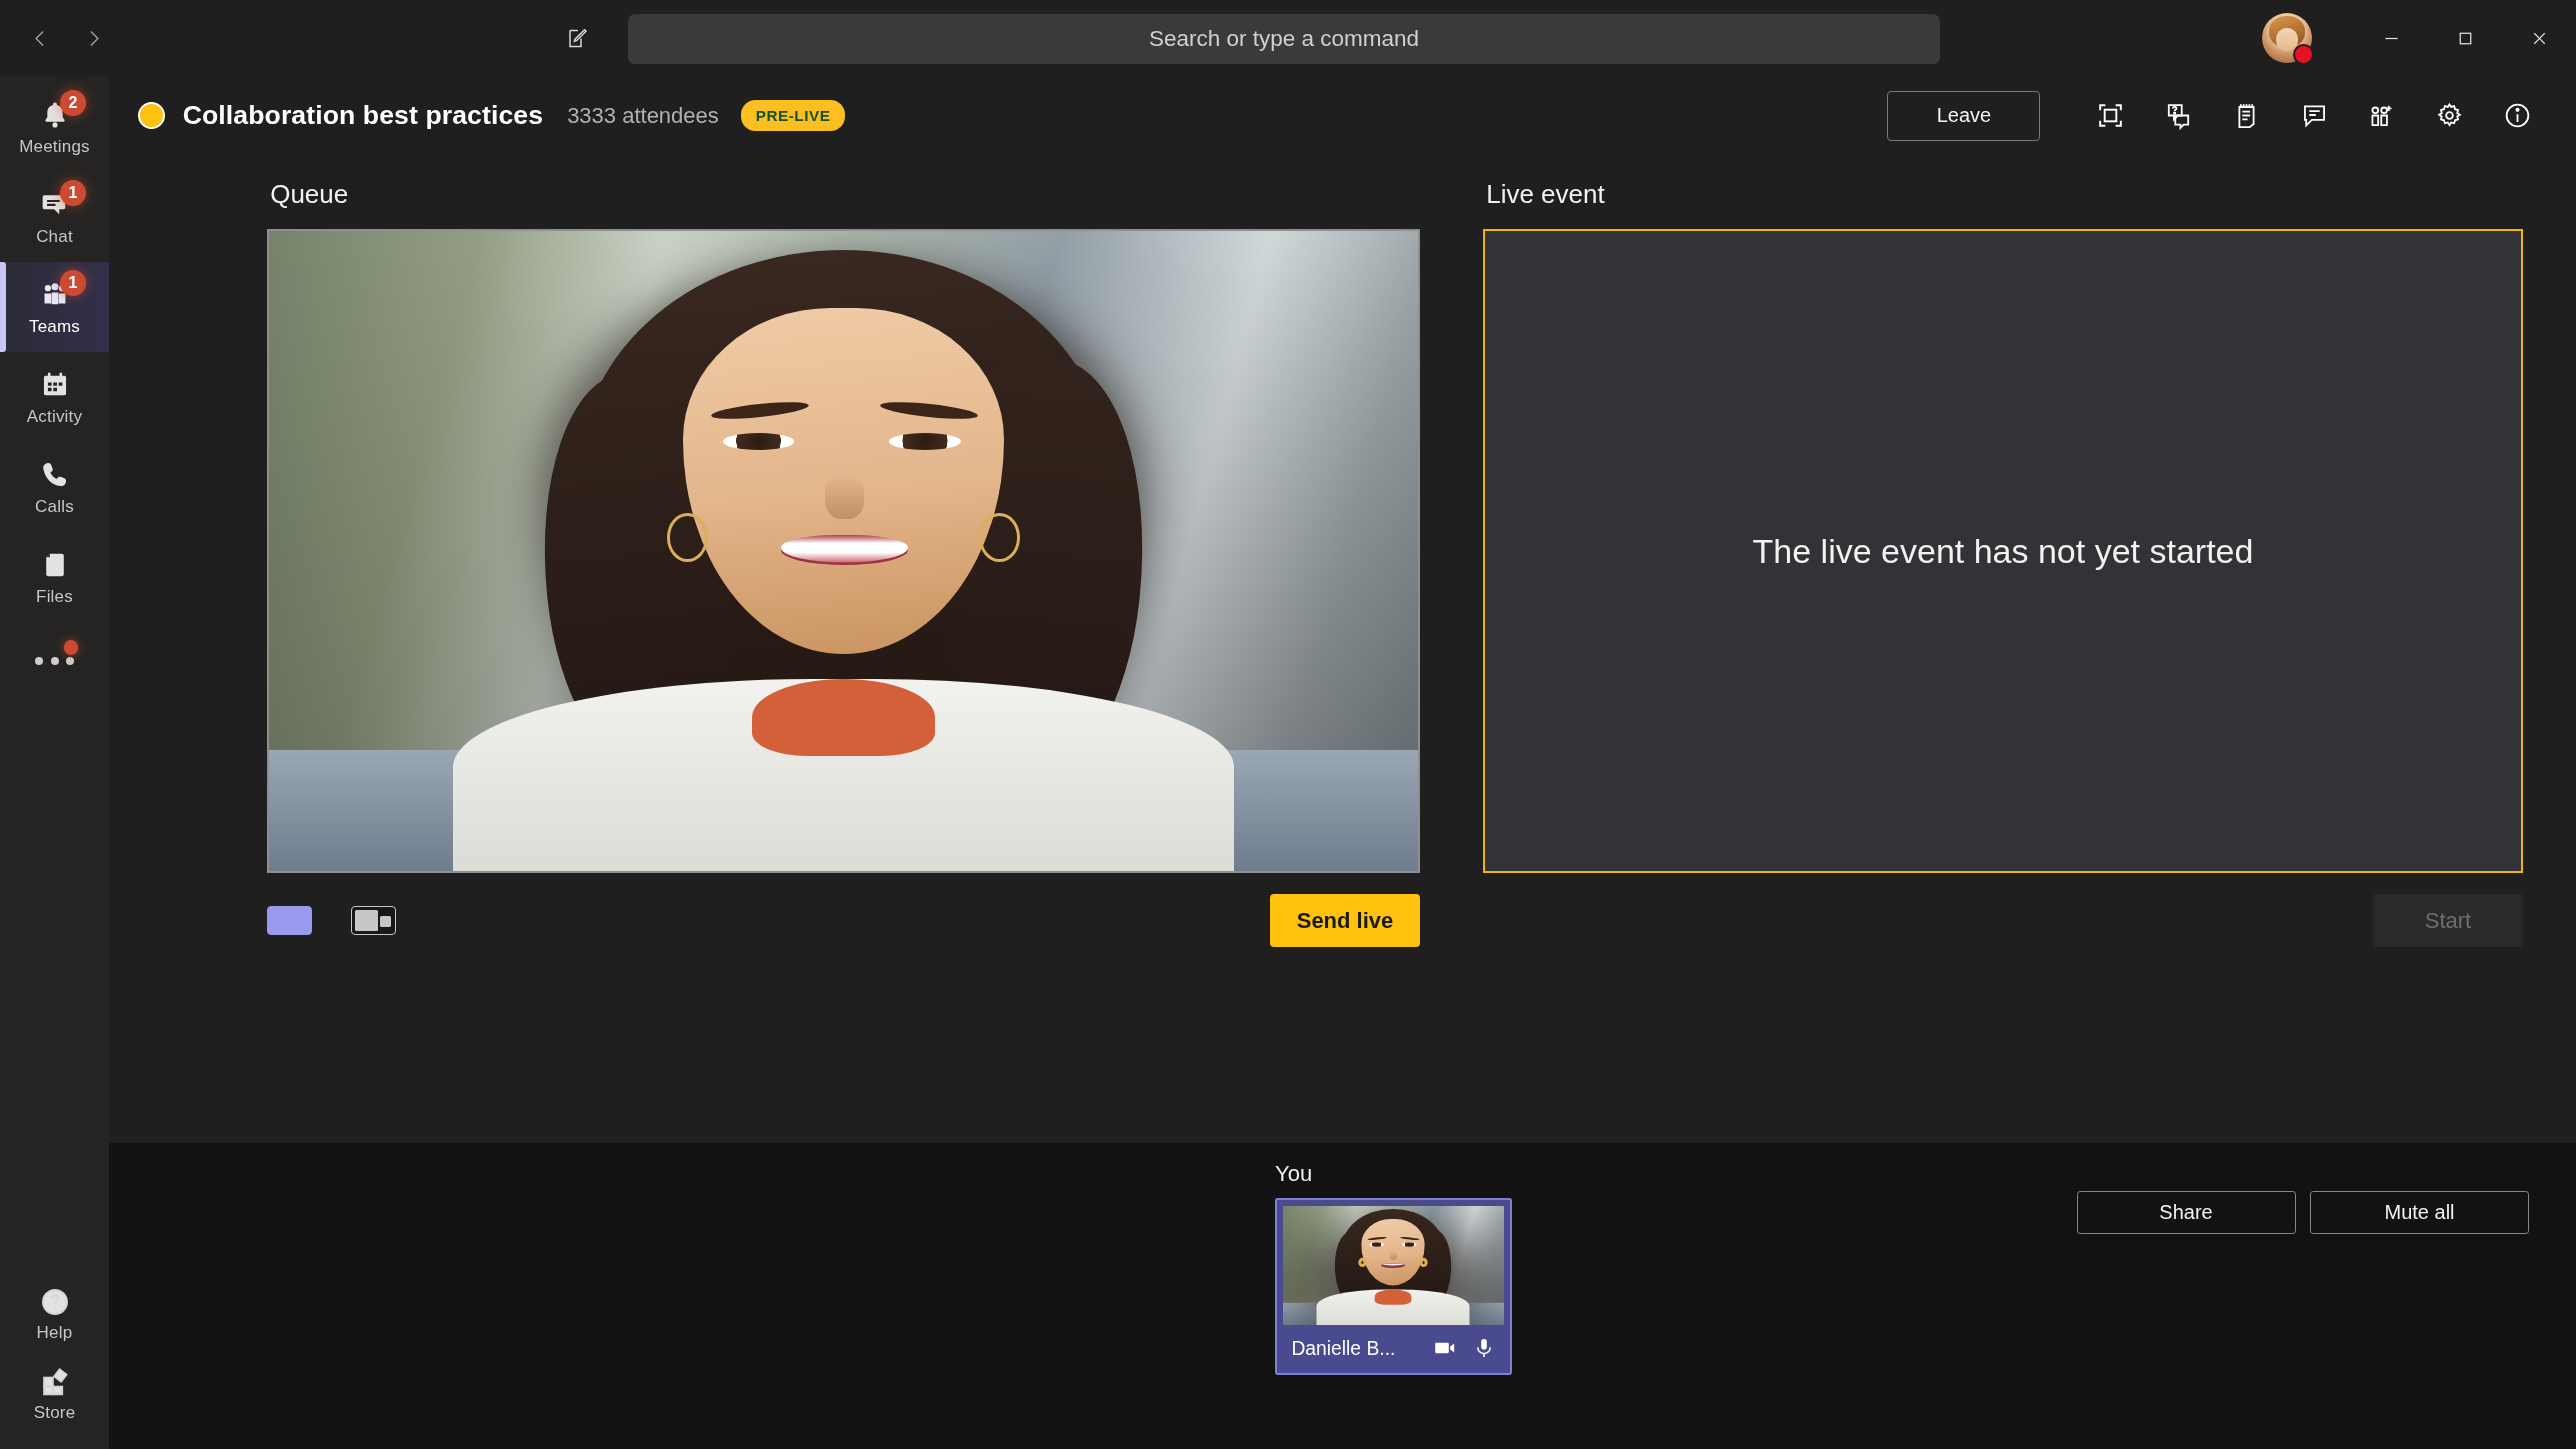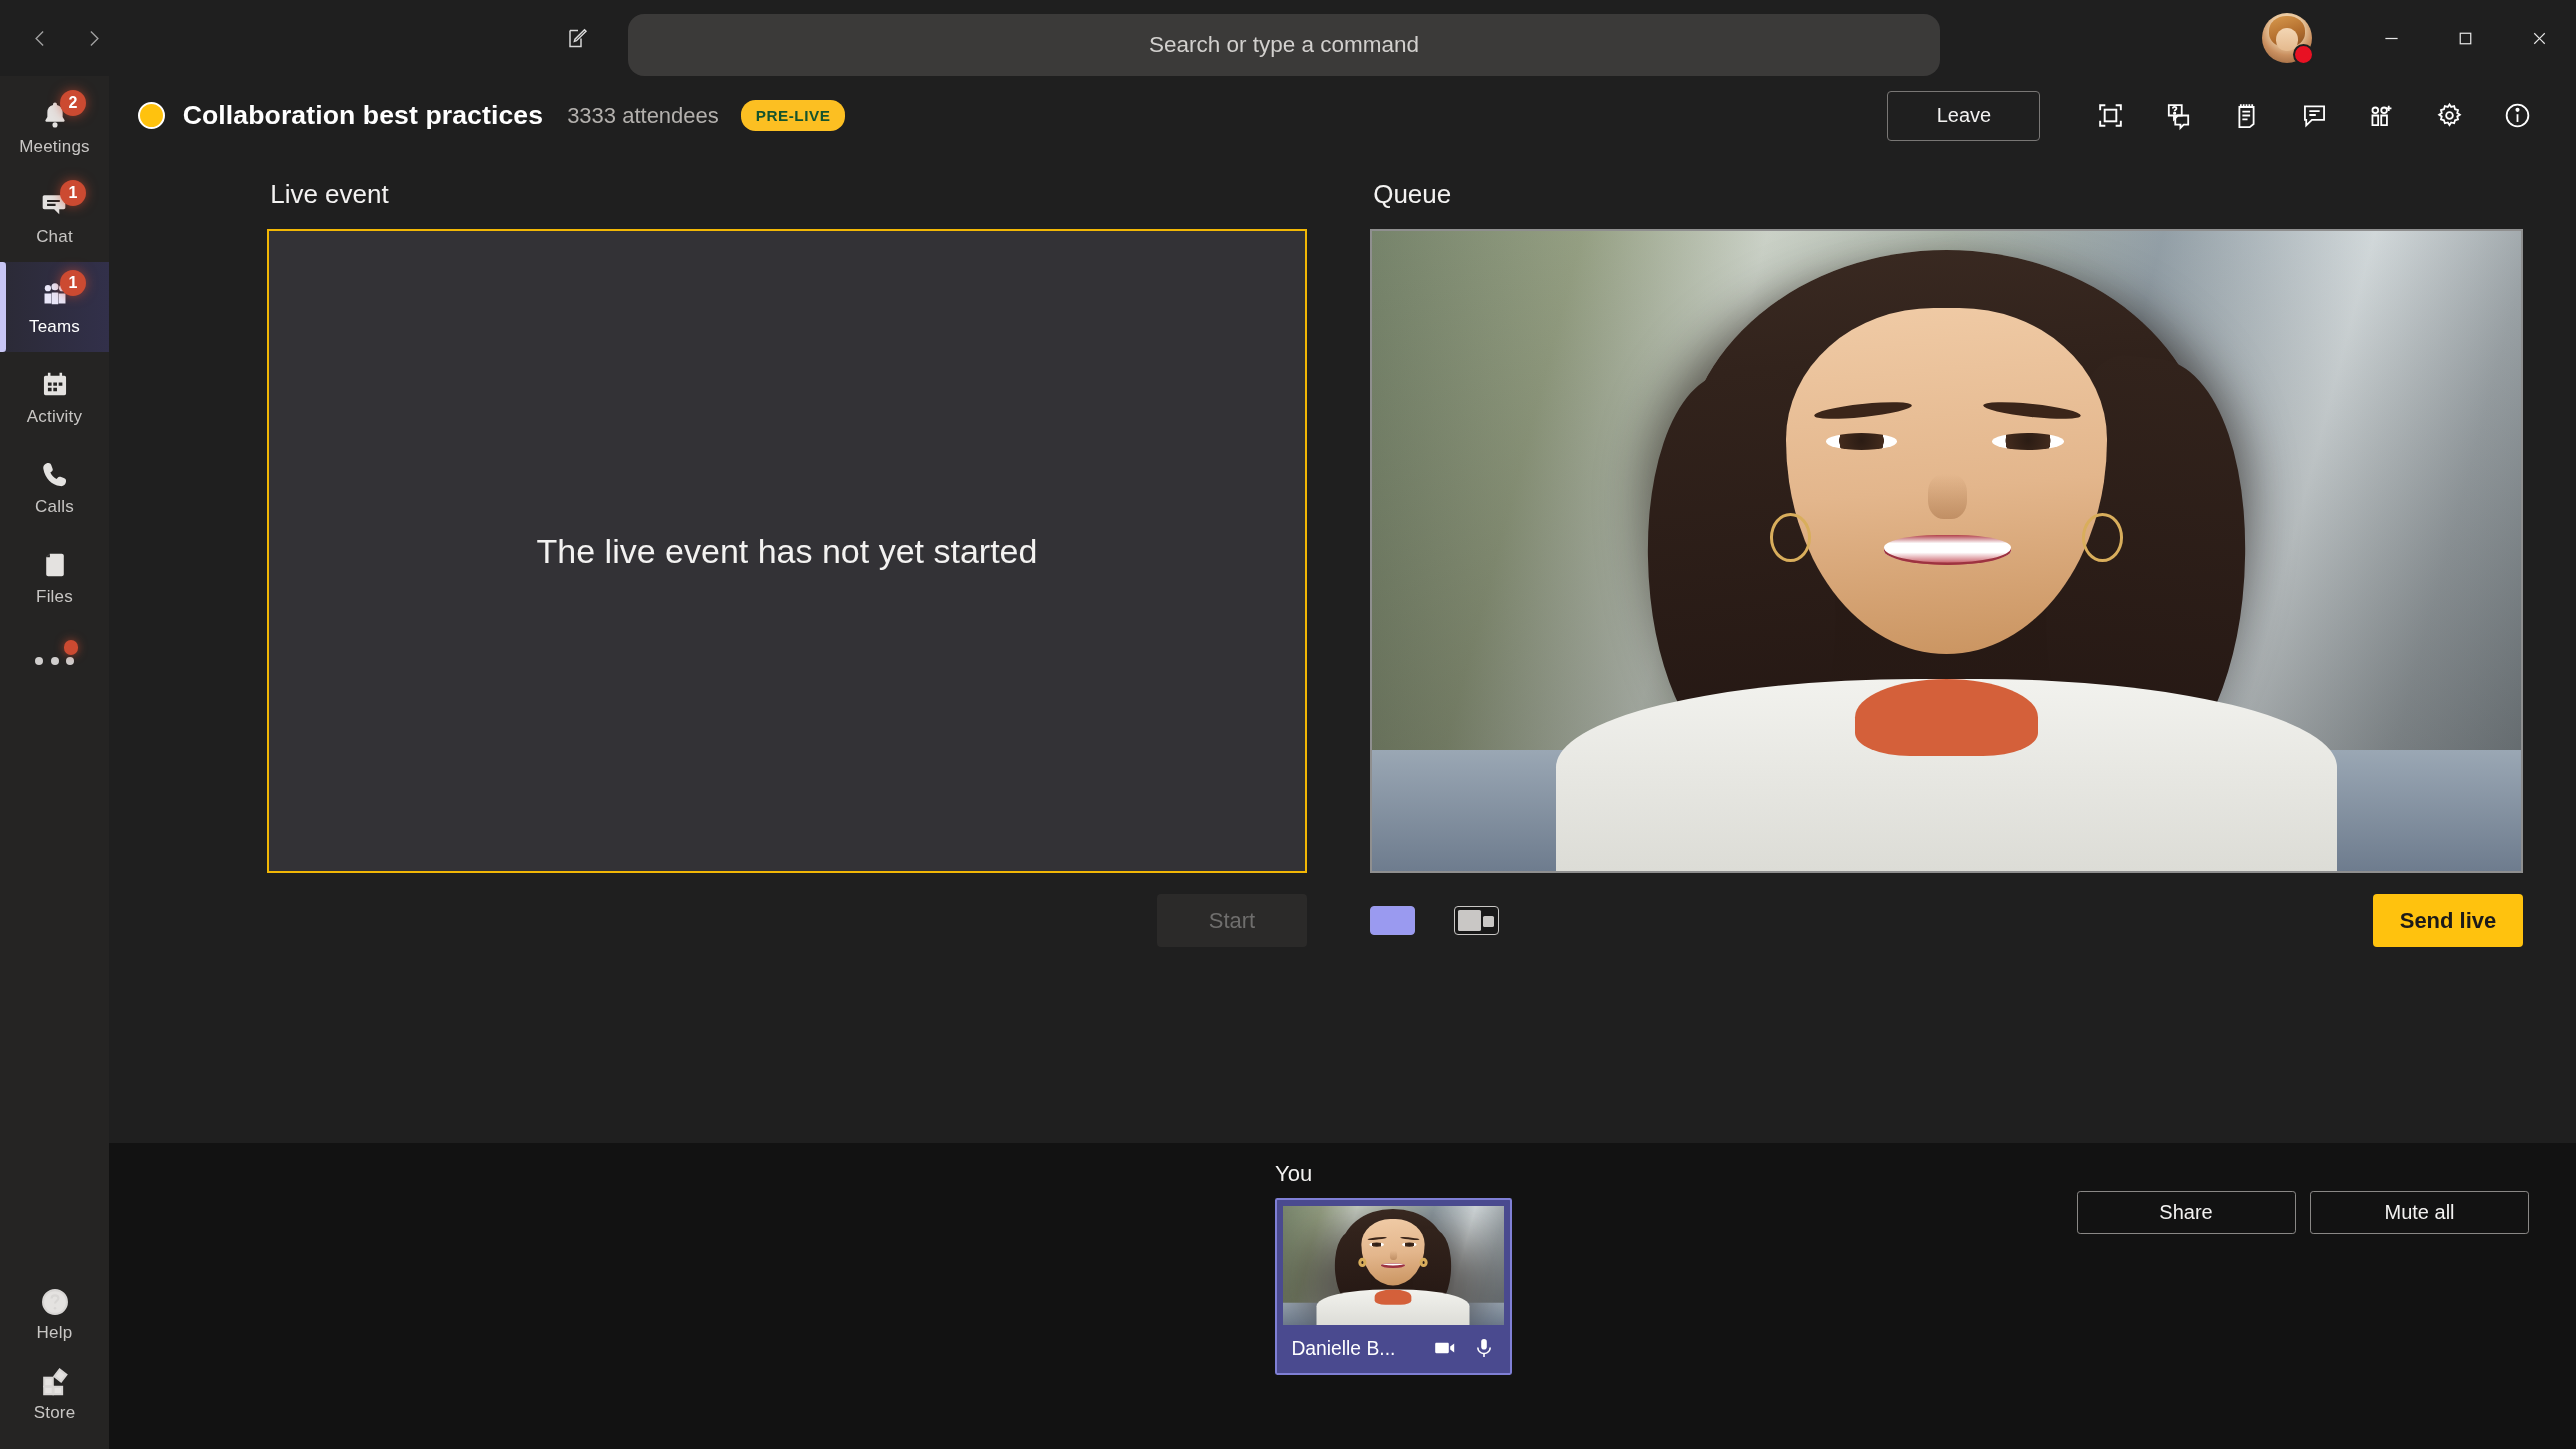--- a/index.html
+++ b/index.html
@@ -24,22 +24,22 @@
     color:#a0a0a0; border-radius: 3.2px;
   }
   .nav-arrow svg { width: 21px; height: 21px; }
   .compose-btn {
     position:absolute; left: 555px; top: 50%; transform: translateY(-50%);
     width: 43px; height: 43px; display:flex; align-items:center; justify-content:center; color:#d6d6d6;
   }
   .compose-btn svg { width:24px; height:24px; }
   .searchbar {
     position:absolute; left: 628px; top: 13.7px;
-    width: 1312px; height: 62px;
-    background: #3b3a39; border-radius: 16px;
+    width: 1312px; height: 50px;
+    background: #3b3a39; border-radius: 7px;
     display:flex; align-items:center; justify-content:center;
   }
   .searchbar .ph { color:#d2d0ce; font-size: 22.5px; }
   .win-right { position:absolute; right: 0; top:0; height:76px; display:flex; align-items:center; }
   .avatar-wrap { position:relative; width: 50px; height:50px; margin-right: 42px; }
   .avatar {
     width: 50px; height: 50px; border-radius: 50%;
     background: radial-gradient(circle at 50% 32%, #f6e3cf 0%, #e9c89f 38%, #c98f5f 62%, #8d5a34 100%);
     overflow:hidden; position:relative;
   }
@@ -462,30 +462,20 @@
             <svg viewBox="0 0 24 24" fill="none" stroke="currentColor" stroke-width="1.4">
                 <circle cx="12" cy="12" r="8.4"></circle>
                 <path d="M12 11v6"></path>
                 <circle cx="12" cy="7.6" r=".9" fill="currentColor"></circle>
               </svg>
           </div>
         </div>
       </div>
 
       <div class="content">
-
-        <div class="panel live">
-          <div class="panel-title">Live event</div>
-          <div class="live-stage">
-            <div class="live-msg">The live event has not yet started</div>
-          </div>
-          <div class="live-controls">
-            <button class="start-btn">Start</button>
-          </div>
-        </div>
 
         <div class="panel queue">
           <div class="panel-title">Queue</div>
           <div class="queue-stage">
             <div class="photo">
               <div class="floor"></div>
               <div class="hair"></div>
                 <div class="hair-l"></div>
                 <div class="hair-r"></div>
               <div class="face"></div>
@@ -498,20 +488,30 @@
               <div class="hoop-l"></div>
                 <div class="hoop-r"></div>
               <div class="shirt"></div>
                 <div class="collar"></div>
             </div>
           </div>
           <div class="queue-controls">
             <div class="layout-btn"></div>
             <div class="layout-btn split"></div>
             <button class="send-live">Send live</button>
+          </div>
+        </div>
+
+        <div class="panel live">
+          <div class="panel-title">Live event</div>
+          <div class="live-stage">
+            <div class="live-msg">The live event has not yet started</div>
+          </div>
+          <div class="live-controls">
+            <button class="start-btn">Start</button>
           </div>
         </div>
       </div>
 
       <div class="footer">
         <div class="you-col">
           <div class="you-label">You</div>
           <div class="you-tile">
             <div class="you-thumb">
               <div class="photo">

